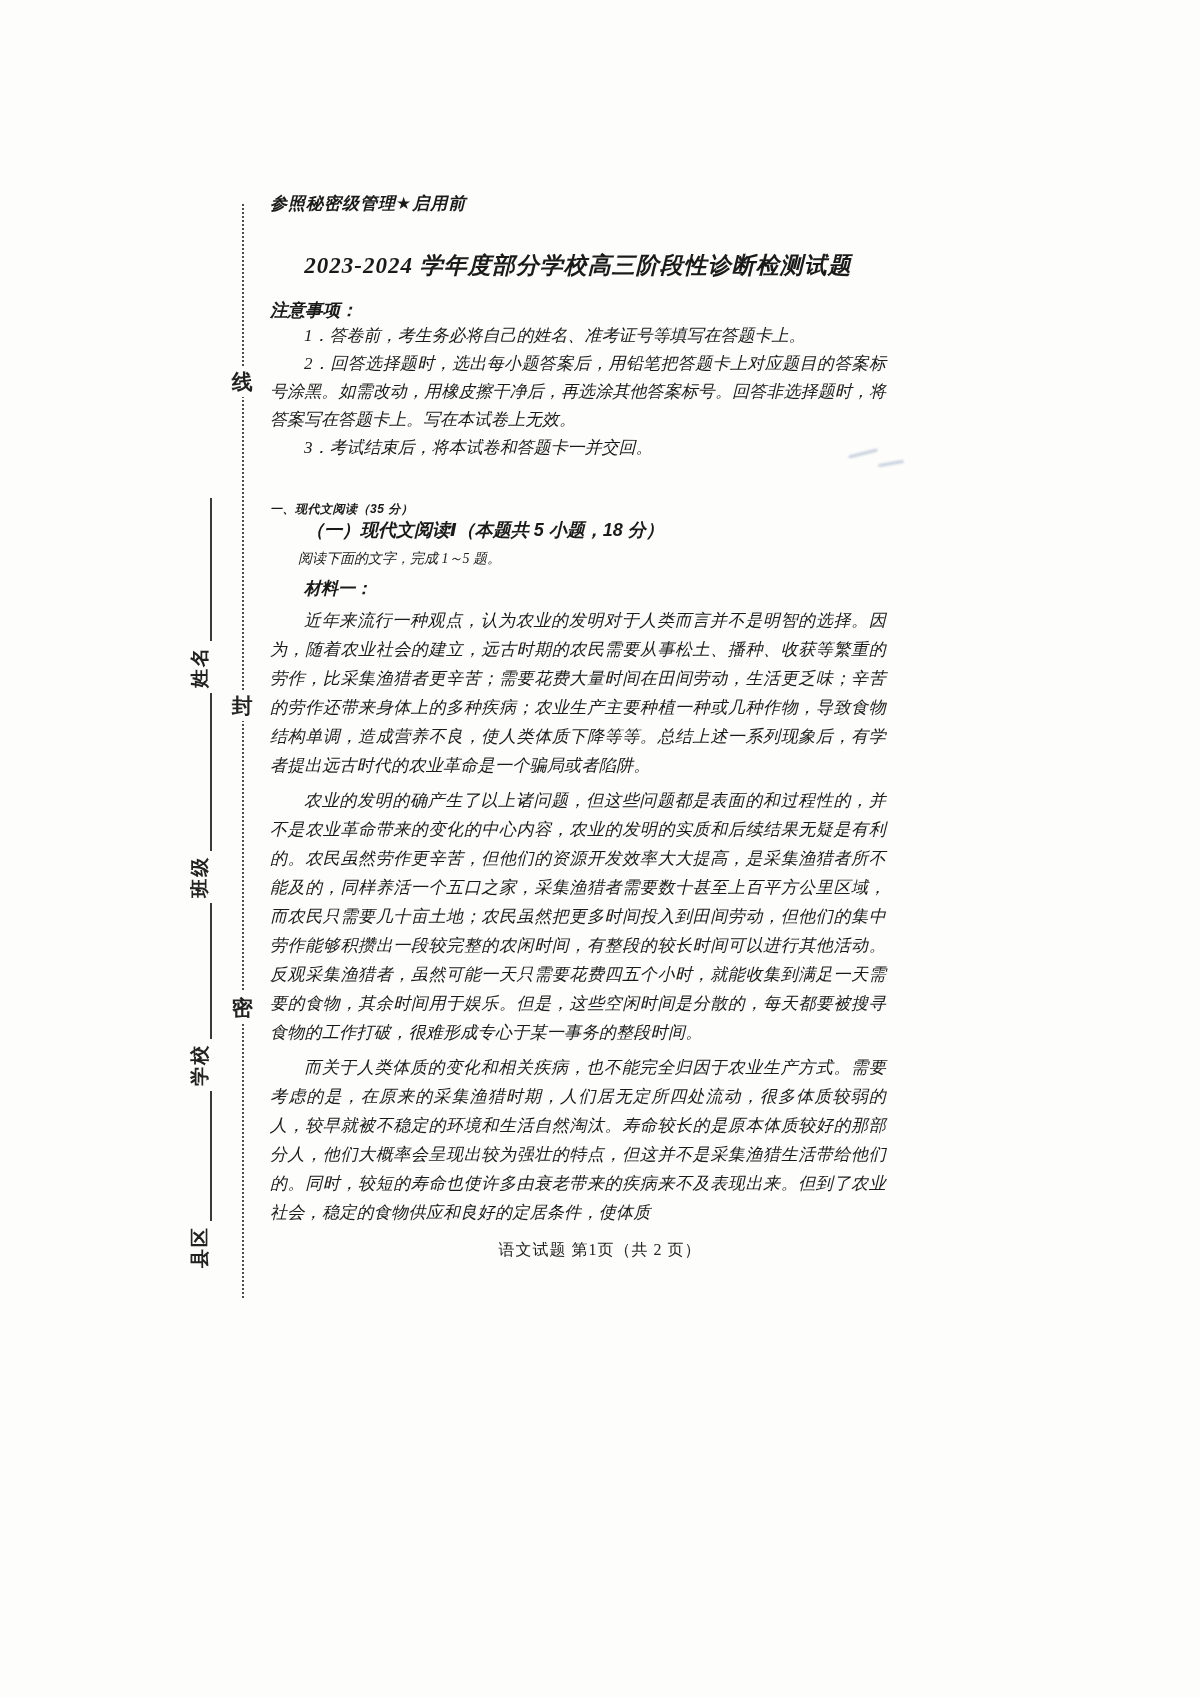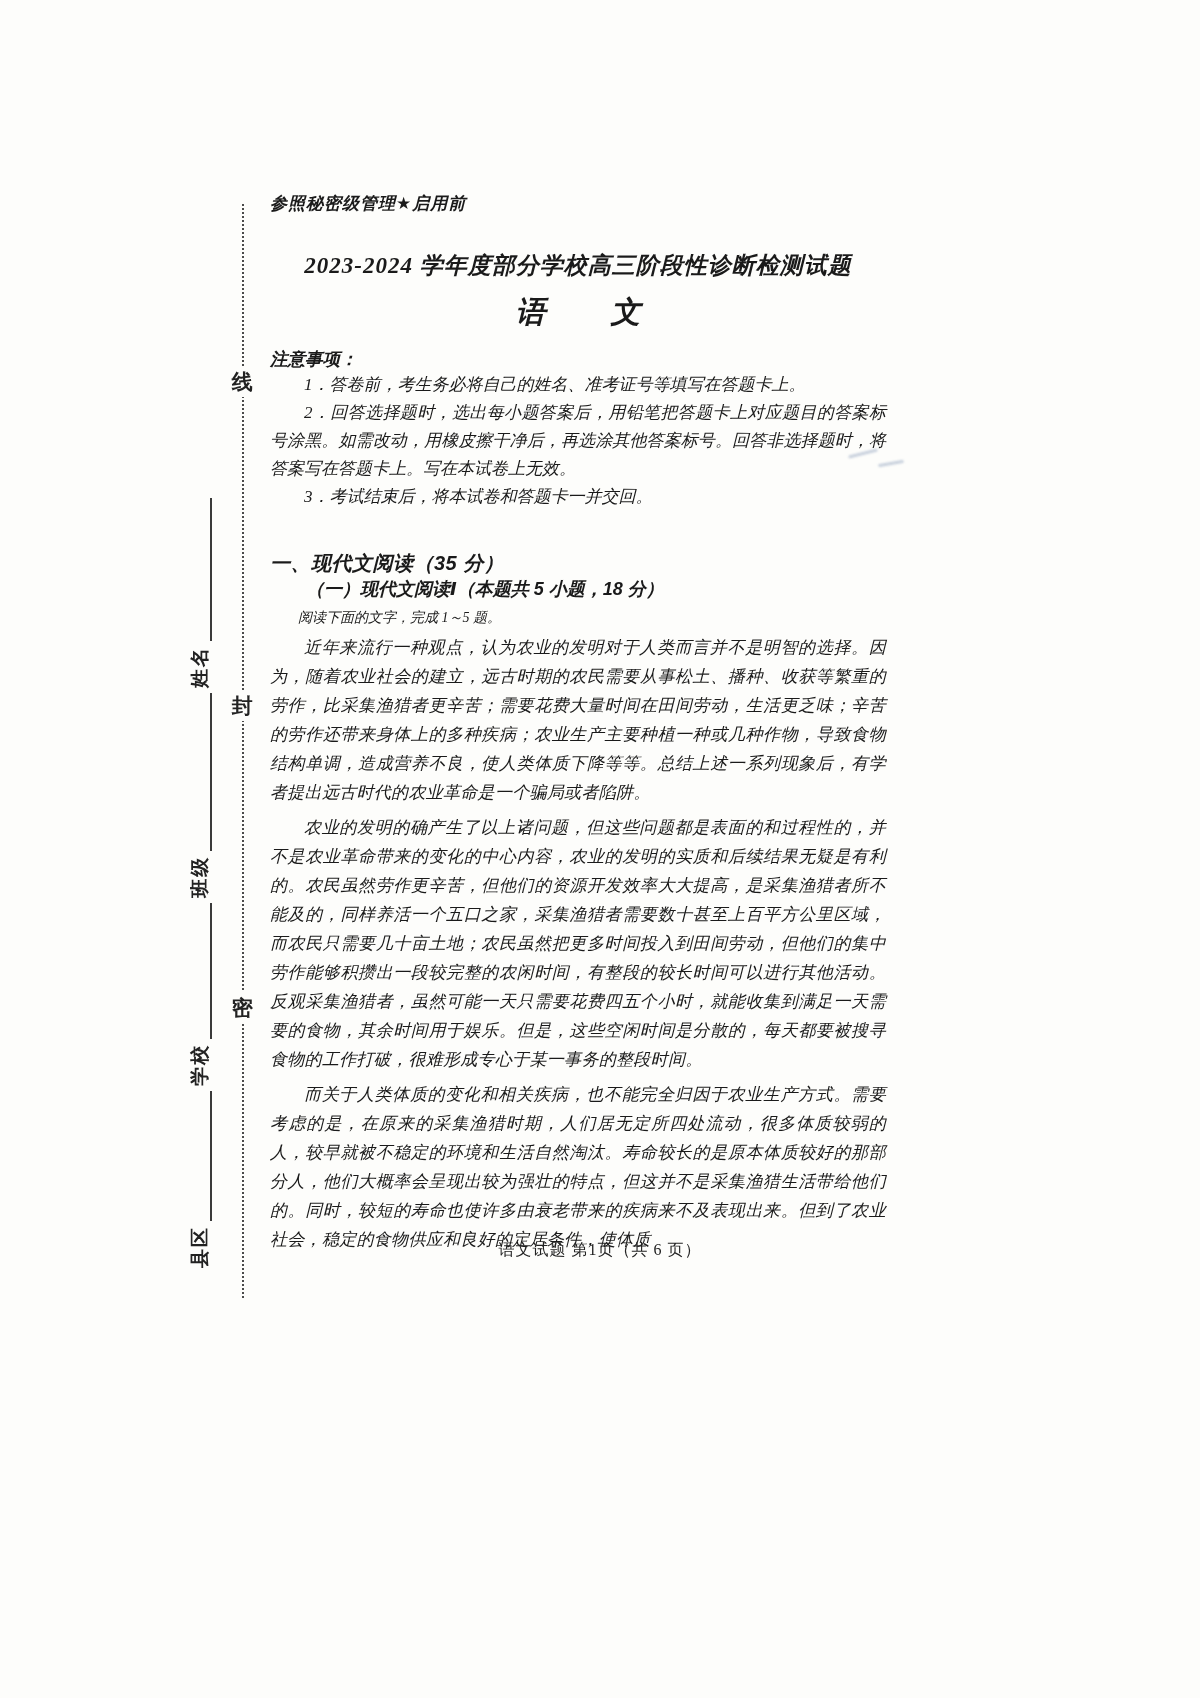--- a/index.html
+++ b/index.html
@@ -59,21 +59,21 @@
     font-family:"Liberation Sans","DejaVu Sans",sans-serif;
     font-weight:bold; font-size:17.5px;
   }
   .notice-item {
     margin:0; font-size:17px; line-height:28px;
     text-indent:2em; text-align:justify;
   }
   .section-heading {
     margin-top:39px;
     font-family:"Liberation Sans","DejaVu Sans",sans-serif;
-    font-weight:bold; font-size:20px; letter-spacing:0.5px;
+    font-weight:bold; font-size:12px; letter-spacing:0.5px;
   }
   .section-subheading {
     text-indent:2em;
     font-family:"Liberation Sans","DejaVu Sans",sans-serif;
     font-weight:bold; font-size:18px;
   }
   .section-instruction {
     margin-top:8px; text-indent:2em; font-size:14px;
   }
   .material-label {
@@ -119,38 +119,34 @@
     <span class="field-blank blank-3"></span>
     <span class="field-label">姓名</span>
     <span class="field-blank blank-4"></span>
   </div>
 
   <div class="content">
     <div class="classification">参照秘密级管理★启用前</div>
 
     <div class="doc-title">2023-2024 学年度部分学校高三阶段性诊断检测试题</div>
 
-    <div class="doc-subject">
-      <span>语</span>
-      <span class="subj-gap"></span>
-      <span>文</span>
-    </div>
 
     <div class="notice-heading">注意事项：</div>
     <p class="notice-item">1．答卷前，考生务必将自己的姓名、准考证号等填写在答题卡上。</p>
     <p class="notice-item">2．回答选择题时，选出每小题答案后，用铅笔把答题卡上对应题目的答案标号涂黑。如需改动，用橡皮擦干净后，再选涂其他答案标号。回答非选择题时，将答案写在答题卡上。写在本试卷上无效。</p>
     <p class="notice-item">3．考试结束后，将本试卷和答题卡一并交回。</p>
 
     <div class="section-heading">一、现代文阅读（35 分）</div>
     <div class="section-subheading">（一）现代文阅读Ⅰ（本题共 5 小题，18 分）</div>
     <div class="section-instruction">阅读下面的文字，完成 1～5 题。</div>
+    <div class="material-label">材料一：</div>
 
     <p class="body-para">近年来流行一种观点，认为农业的发明对于人类而言并不是明智的选择。因为，随着农业社会的建立，远古时期的农民需要从事松土、播种、收获等繁重的劳作，比采集渔猎者更辛苦；需要花费大量时间在田间劳动，生活更乏味；辛苦的劳作还带来身体上的多种疾病；农业生产主要种植一种或几种作物，导致食物结构单调，造成营养不良，使人类体质下降等等。总结上述一系列现象后，有学者提出远古时代的农业革命是一个骗局或者陷阱。</p>
     <p class="body-para">农业的发明的确产生了以上诸问题，但这些问题都是表面的和过程性的，并不是农业革命带来的变化的中心内容，农业的发明的实质和后续结果无疑是有利的。农民虽然劳作更辛苦，但他们的资源开发效率大大提高，是采集渔猎者所不能及的，同样养活一个五口之家，采集渔猎者需要数十甚至上百平方公里区域，而农民只需要几十亩土地；农民虽然把更多时间投入到田间劳动，但他们的集中劳作能够积攒出一段较完整的农闲时间，有整段的较长时间可以进行其他活动。反观采集渔猎者，虽然可能一天只需要花费四五个小时，就能收集到满足一天需要的食物，其余时间用于娱乐。但是，这些空闲时间是分散的，每天都要被搜寻食物的工作打破，很难形成专心于某一事务的整段时间。</p>
     <p class="body-para">而关于人类体质的变化和相关疾病，也不能完全归因于农业生产方式。需要考虑的是，在原来的采集渔猎时期，人们居无定所四处流动，很多体质较弱的人，较早就被不稳定的环境和生活自然淘汰。寿命较长的是原本体质较好的那部分人，他们大概率会呈现出较为强壮的特点，但这并不是采集渔猎生活带给他们的。同时，较短的寿命也使许多由衰老带来的疾病来不及表现出来。但到了农业社会，稳定的食物供应和良好的定居条件，使体质</p>
   </div>
 
-  <div class="page-footer">语文试题 第1页（共 6 页）</div>
+  <div class="page-footer">语文试题 第1页（共 2 页）</div>
 
   <div class="smudge smudge-a"></div>
   <div class="smudge smudge-b"></div>
 
 </div>
 
 </body></html>

